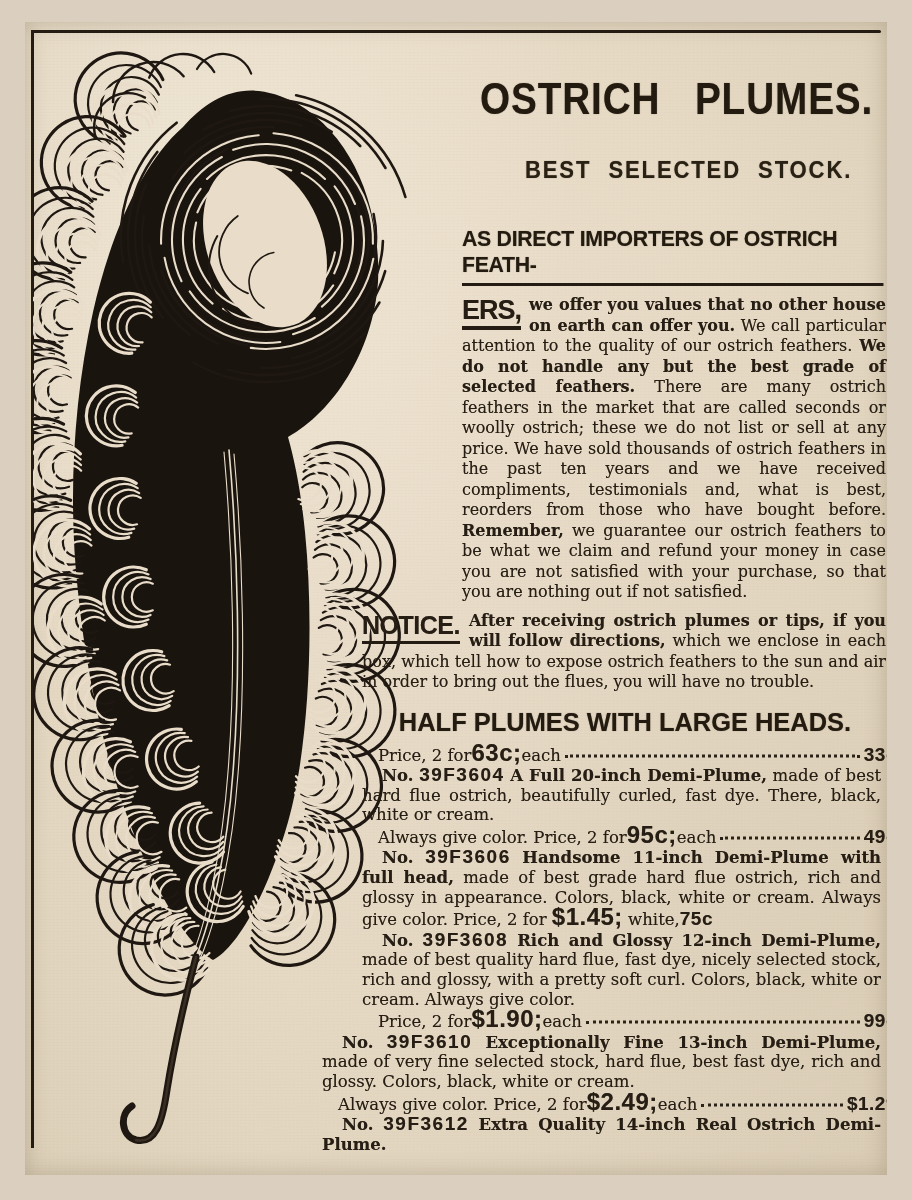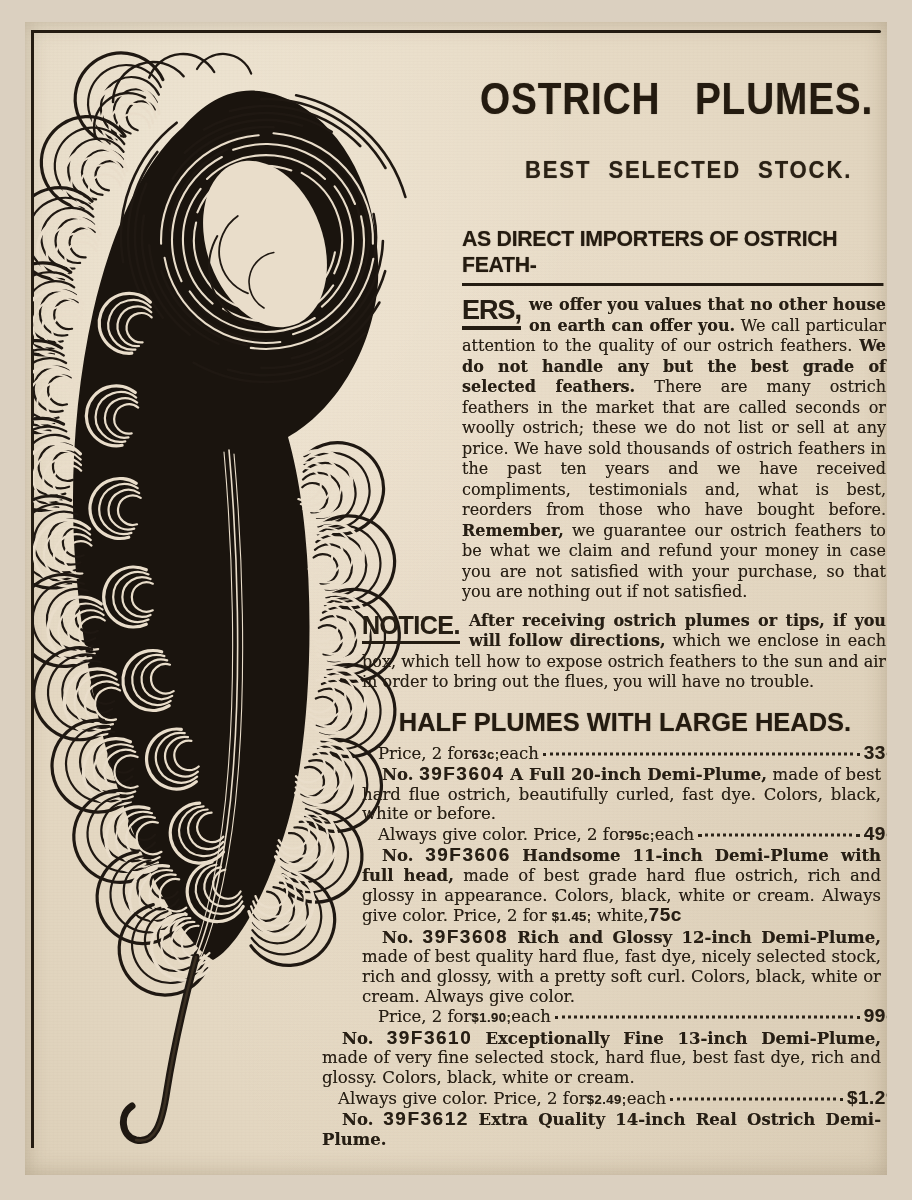--- a/index.html
+++ b/index.html
@@ -62,21 +62,21 @@
     margin:14px 0 5px 340px;width:520px;text-align:center;
     font-family:"Liberation Sans", sans-serif;font-weight:700;font-size:26.5px;letter-spacing:0;
     transform:scaleX(.96);transform-origin:center;
     color:#241b10;text-shadow:0 0 1px rgba(35,25,10,.55);
   }
   .entry{margin:0;font-size:16.5px;line-height:19.6px;text-align:justify;text-indent:20px;text-shadow:0 0 .5px rgba(40,28,12,.5);}
   .e-a{margin-left:337px;width:519px;}
   .e-b{margin-left:297px;width:559px;}
   .no{font-weight:700;}
   .num{font-family:"Liberation Sans", sans-serif;font-weight:700;font-size:19px;letter-spacing:1.5px;}
-  .amt{font-family:"Liberation Sans", sans-serif;font-weight:700;font-size:13px;letter-spacing:.5px;}
+  .amt{font-family:"Liberation Sans", sans-serif;font-weight:700;font-size:24px;letter-spacing:.5px;}
   .leader{display:flex;align-items:baseline;font-size:16.5px;line-height:19.6px;padding-left:16px;text-shadow:0 0 .5px rgba(40,28,12,.5);}
   .dots{flex:1;border-bottom:3px dotted #2b2318;margin:0 4px;transform:translateY(-3.5px);}
   .pr{font-size:19px;}
   .footer{
     position:absolute;left:200px;right:6px;top:1110px;text-align:center;z-index:2;
     font-family:"Liberation Sans", sans-serif;font-weight:700;font-size:25px;letter-spacing:0;
     color:#241b10;text-shadow:0 0 1px rgba(35,25,10,.55);
   }
 </style>
 </head>
@@ -370,21 +370,21 @@
     <div class="sec-head">HALF PLUMES WITH LARGE HEADS.</div>
 
     <div class="leader e-a">
         <span>Price, 2 for </span>
         <span class="amt">63c;</span>
         <span> each </span>
         <span class="dots"></span>
         <span class="amt pr">33c</span>
       </div>
 
-    <p class="entry e-a"><span class="no">No.</span> <span class="num">39F3604</span>  <span class="b">A Full 20-inch Demi-Plume,</span><span> made of best hard flue ostrich, beautifully curled, fast dye.  Colors, black, white or before.</span></p>
+    <p class="entry e-a"><span class="no">No.</span> <span class="num">39F3604</span>  <span class="b">A Full 20-inch Demi-Plume,</span><span> made of best hard flue ostrich, beautifully curled, fast dye.  There, black, white or cream.</span></p>
     <div class="leader e-a">
         <span>Always give color.   Price, 2 for </span>
         <span class="amt">95c;</span>
         <span> each</span>
         <span class="dots"></span>
         <span class="amt pr">49c</span>
       </div>
 
     <p class="entry e-a"><span class="no">No.</span> <span class="num">39F3606</span>  <span class="b">Handsome 11-inch Demi-Plume with full head,</span><span> made of best grade hard flue ostrich, rich and glossy in appearance.  Colors, black, white or cream.  Always give color.  Price, 2 for </span><span class="amt">$1.45;</span><span> white,</span><span class="amt pr">75c</span></p>
 

